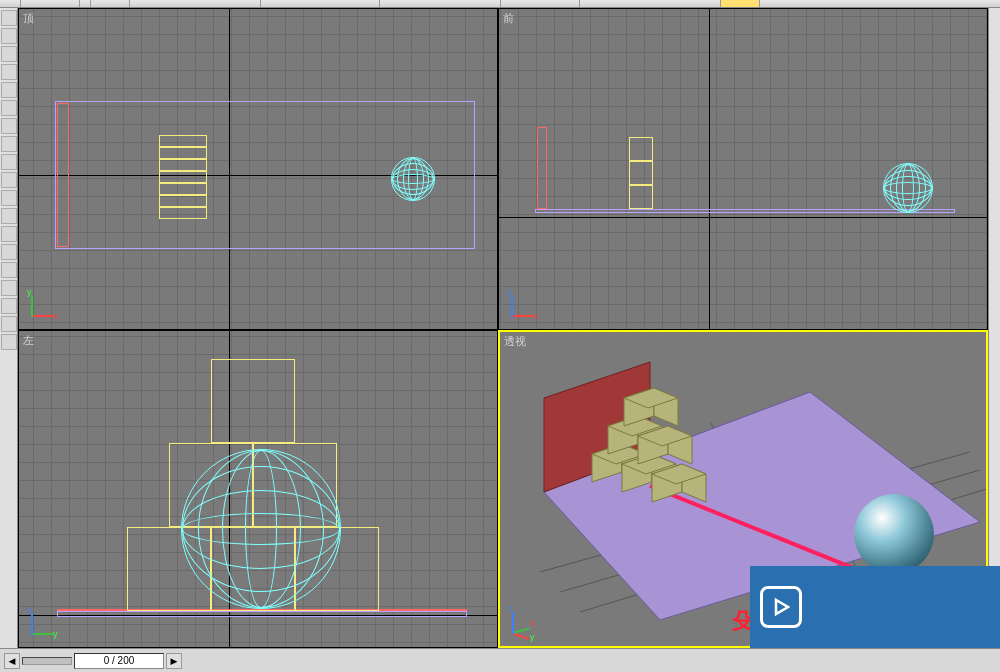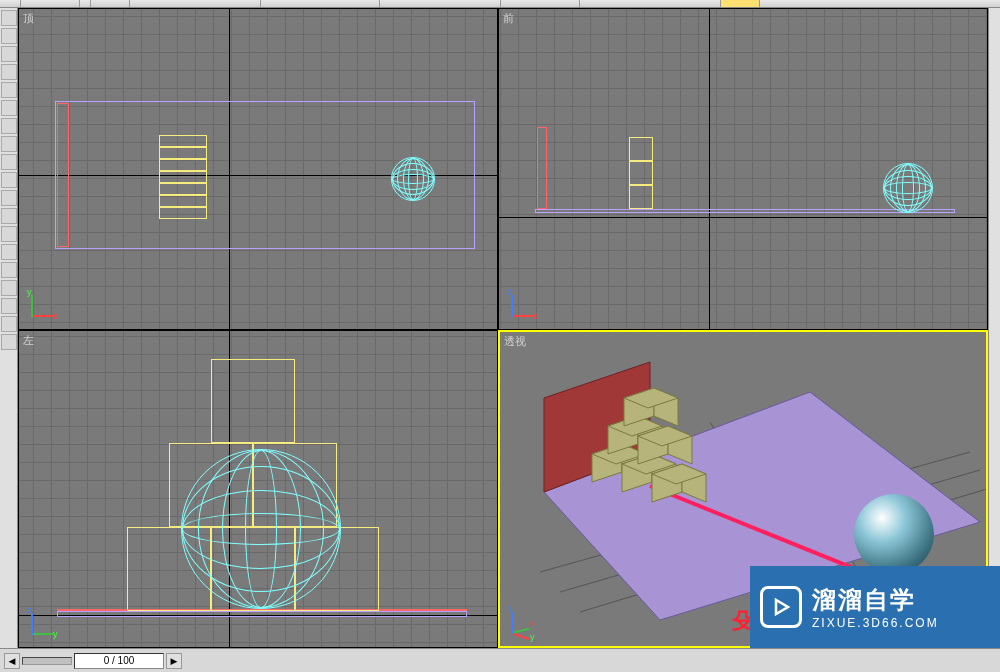--- a/index.html
+++ b/index.html
@@ -385,27 +385,23 @@
       <span class="ax ax-x" style="left:22px;bottom:10px">x</span>
       <span class="ax ax-y" style="left:22px;bottom:-4px">y</span>
     </div>
   </div>
 
 </div>
 
 <div class="timeline">
   <div class="tbtn">◀</div>
   <div class="tl-slider"></div>
-  <div class="frame-display">0 / 100</div>
+  <div class="frame-display">0 / 200</div>
   <div class="tbtn">▶</div>
 </div>
 
 <div class="watermark">
   <div class="logo">
     <svg viewBox="0 0 24 24" fill="none" stroke="#fff" stroke-width="2.5">
       <polygon points="7,5 7,19 19,12" fill="none"></polygon>
     </svg>
   </div>
-  <div class="wm-text">
-    <div class="wm-title">溜溜自学</div>
-    <div class="wm-url">ZIXUE.3D66.COM</div>
-  </div>
 </div>
 
 </body></html>

